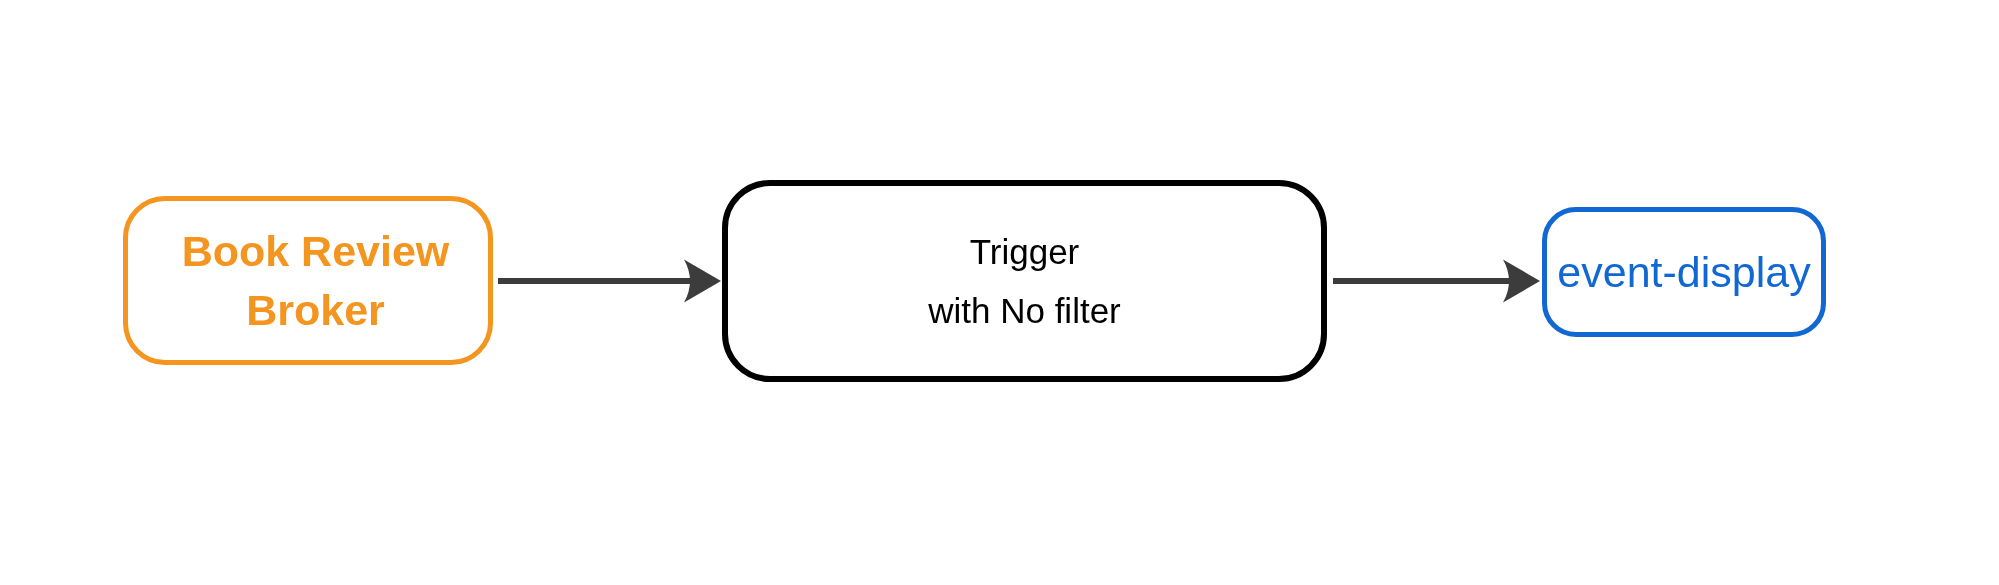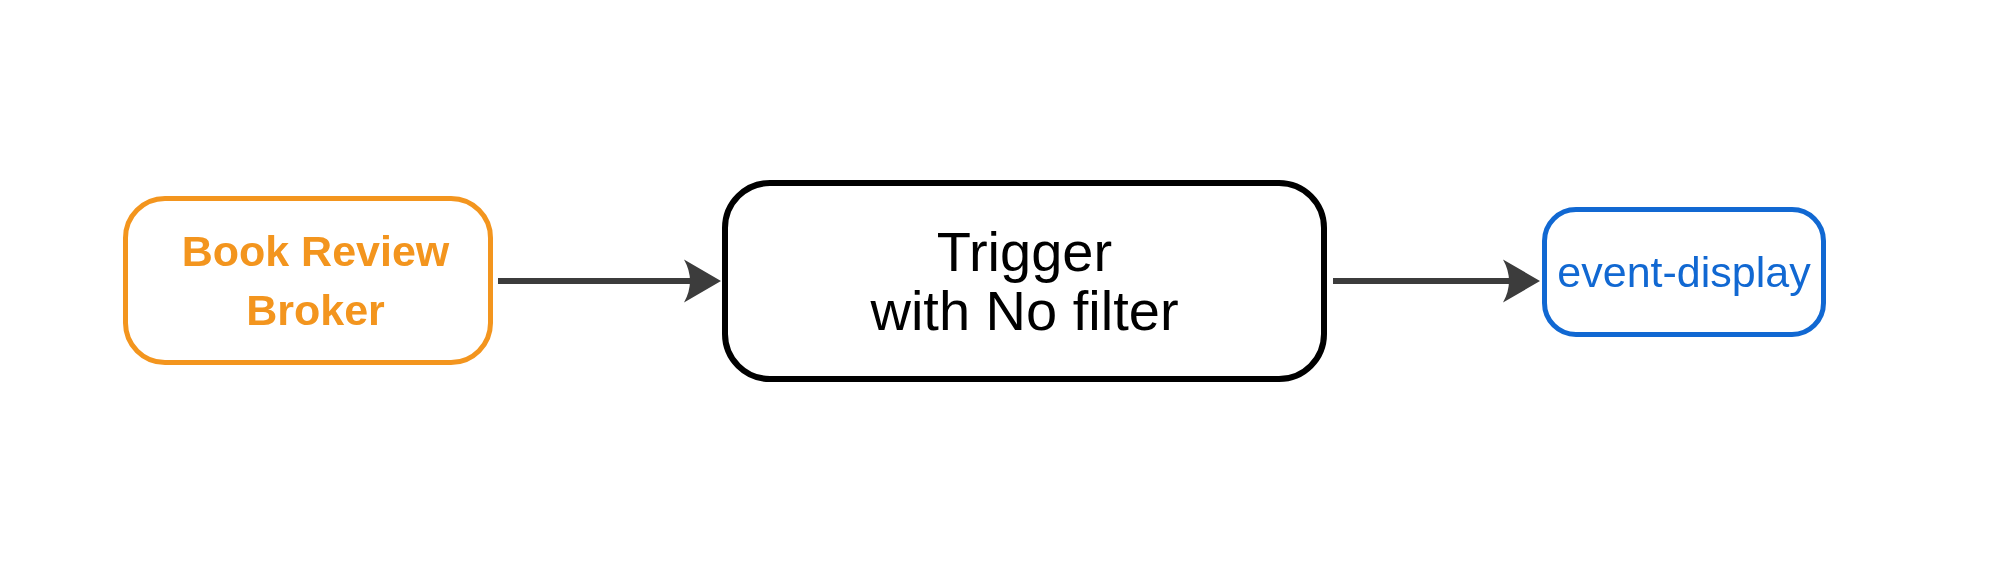--- a/index.html
+++ b/index.html
@@ -48,21 +48,21 @@
     font-weight: 600;
     color: #f3951e;
   }
   .node-trigger {
     left: 722px;
     top: 180px;
     width: 605px;
     height: 202px;
     border: 6px solid #000000;
     border-radius: 48px;
-    font-size: 56px;
+    font-size: 35px;
     line-height: 59px;
     font-weight: 400;
     color: #000000;
   }
   .node-service {
     left: 1542px;
     top: 207px;
     width: 284px;
     height: 130px;
     border: 5px solid #1168d2;

